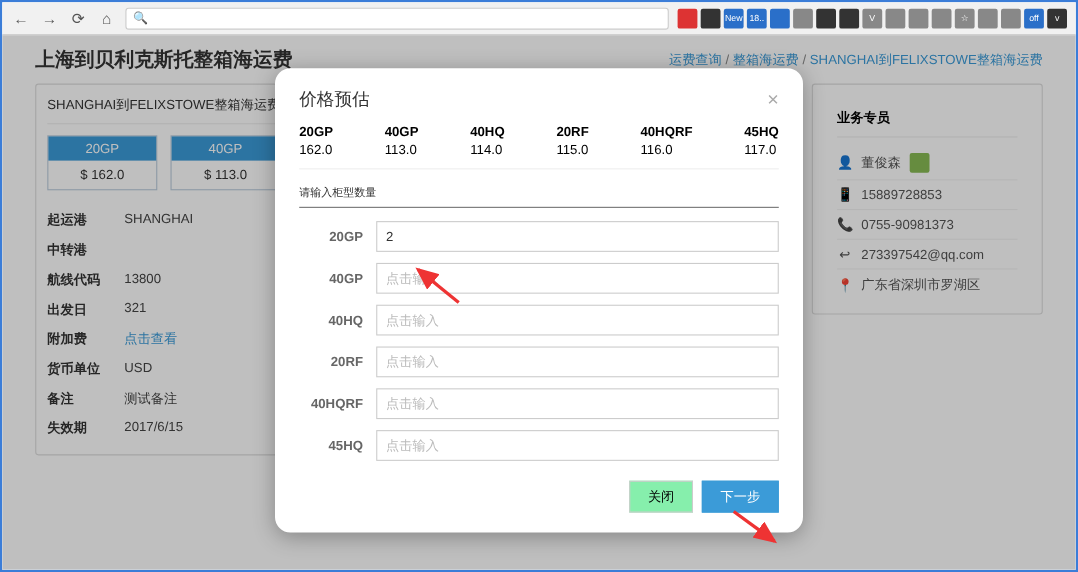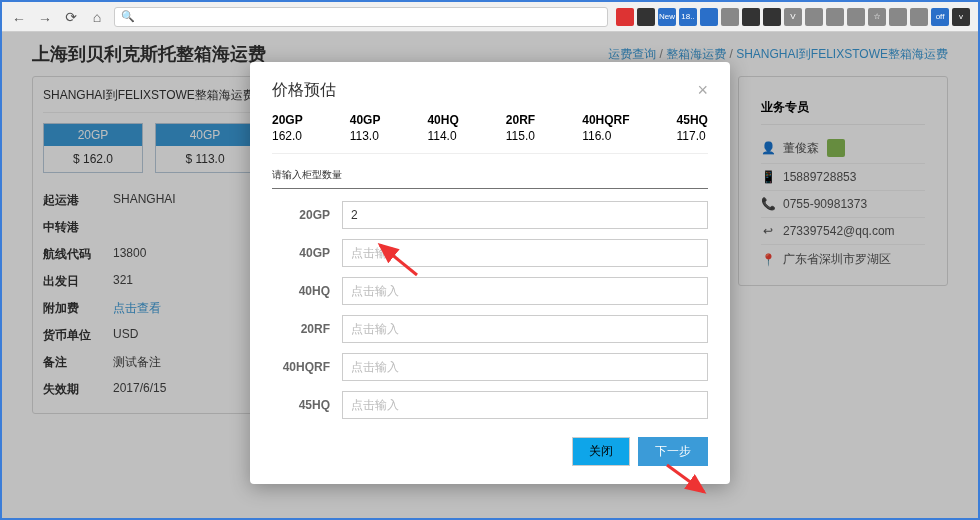--- a/index.html
+++ b/index.html
@@ -30,34 +30,34 @@
 .info-label{width:70px;font-weight:bold}
 .info-val{color:#444}
 .info-val.link{color:#3b9bd8}
 .right-card{width:210px;border:1px solid #ddd;border-radius:3px;padding:22px;background:#fff;font-size:12px;height:210px}
 .right-title{font-weight:bold;padding-bottom:8px;border-bottom:1px solid #eee;margin-bottom:8px}
 .contact-row{display:flex;align-items:center;gap:8px;padding:6px 0;border-bottom:1px solid #f2f2f2;color:#555}
 .contact-row:last-child{border:none}
 .ci{width:14px;text-align:center}
 .avatar{width:18px;height:18px;background:#8b5;border-radius:2px;display:inline-block;vertical-align:middle}
 .overlay{position:absolute;inset:0;background:rgba(0,0,0,0.25);display:flex;align-items:flex-start;justify-content:center;padding-top:30px}
-.modal{width:480px;background:#fff;border-radius:4px;box-shadow:0 4px 20px rgba(0,0,0,0.3);padding:18px 22px}
+.modal{width:480px;background:#fff;border-radius:14px;box-shadow:0 4px 20px rgba(0,0,0,0.3);padding:18px 22px}
 .modal-head{display:flex;justify-content:space-between;align-items:center;margin-bottom:12px}
 .modal-title{font-size:16px;color:#333}
 .close-x{color:#aaa;font-size:18px;cursor:pointer}
 .price-strip{display:flex;justify-content:space-between;font-size:12px;border-bottom:1px solid #eee;padding-bottom:10px;margin-bottom:8px}
 .price-strip div{text-align:left}
 .price-strip b{display:block;font-size:12px;margin-bottom:2px}
 .section-title{font-size:10px;color:#333;border-bottom:1px solid #737373;padding:6px 0;margin-bottom:12px}
 .form-row{display:flex;align-items:center;margin-bottom:10px}
 .form-label{width:70px;text-align:right;font-size:12px;color:#666;padding-right:12px;font-weight:bold}
 .form-input{flex:1;height:28px;border:1px solid #ccc;padding:0 8px;font-size:12px;color:#333}
 .form-input::placeholder{color:#bbb}
 .modal-footer{display:flex;justify-content:flex-end;gap:8px;margin-top:18px}
-.btn{padding:5px 16px;font-size:12px;border:1px solid #ccc;background:#0ea5e9;cursor:pointer}
+.btn{padding:5px 16px;font-size:12px;border:1px solid #ccc;background:#86efac;cursor:pointer}
 .btn.primary{background:#3b9bd8;color:#fff;border-color:#3b9bd8}
 .arrow{position:absolute;pointer-events:none}
 .arrow svg{display:block}
 </style>
 </head>
 <body>
 
 <div class="browser-bar">
   <div class="nav-btn">←</div>
   <div class="nav-btn">→</div>

